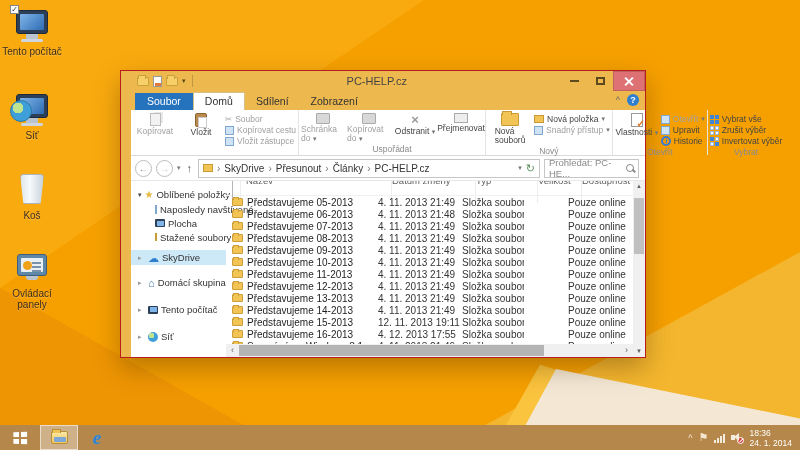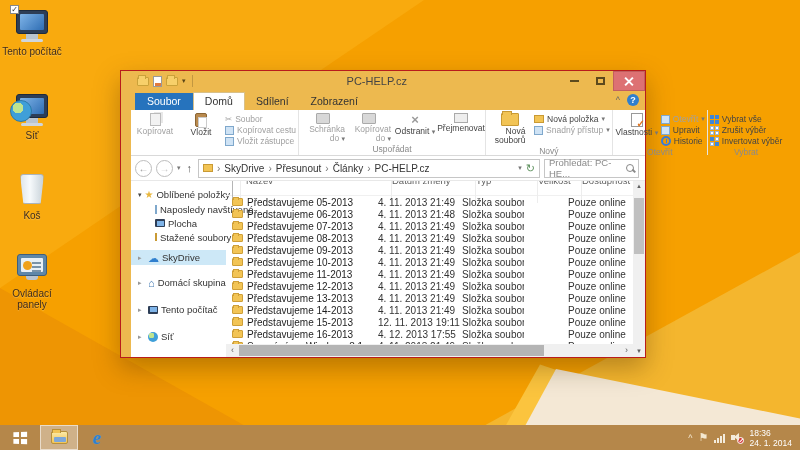--- a/index.html
+++ b/index.html
@@ -55,21 +55,21 @@
   .tab.active { background:#fff; border:1px solid #d8c089; border-bottom:none; }
   .ribbonright { position:absolute; right:6px; top:3px; display:flex; gap:7px; align-items:center; }
   .collapse { font-size:9px; color:#666; }
   .helpb { width:12px; height:12px; border-radius:50%; background:#2f7fce; color:#fff; font-size:9px; line-height:12px; text-align:center; font-weight:bold; }
 
   .ribbon { height:46px; background:#fff; border-bottom:1px solid #d9d9d9; display:flex; font-size:8.5px; color:#444; }
   .rgroup { display:flex; flex-direction:column; border-right:1px solid #e4e4e4; padding:2px 2px 0; }
   .rgbody { flex:1; display:flex; align-items:flex-start; gap:2px; }
   .rglabel { text-align:center; color:#8a8a8a; font-size:8.5px; padding:1px 0 2px; }
   .bigbtn { width:44px; display:flex; flex-direction:column; align-items:center; gap:1px; padding-top:1px; }
-  .bigbtn .lbl { text-align:right; line-height:9px; }
+  .bigbtn .lbl { text-align:left; line-height:9px; }
   .smallcol { display:flex; flex-direction:column; justify-content:flex-start; gap:1px; padding-top:2px; }
   .smallbtn { display:flex; align-items:center; gap:3px; white-space:nowrap; line-height:10px; }
   .gray { color:#a0a0a0; }
   .ic-copy { width:11px; height:13px; background:#f2f2f2; border:1px solid #bbb; box-shadow:3px -2px 0 -1px #e8e8e8; }
   .ic-paste { width:12px; height:14px; background:#b98a4e; border:1px solid #8a6534; border-radius:2px; position:relative; }
   .ic-paste:after { content:""; position:absolute; left:2px; top:3px; width:7px; height:9px; background:#fff; border:1px solid #ccc; }
   .ic-moveto { width:14px; height:11px; background:#d8d8d8; border:1px solid #aaa; border-radius:1px; }
   .ic-x { font-size:13px; color:#9a9a9a; font-weight:bold; line-height:13px; }
   .ic-rename { width:14px; height:10px; border:1px solid #aaa; background:#eee; }
   .folder-big { width:18px; height:13px; background:linear-gradient(#f8d878,#ecب44a,#e9b847); background:#f2c455; border:1px solid #c99a34; border-radius:1px; position:relative; }

